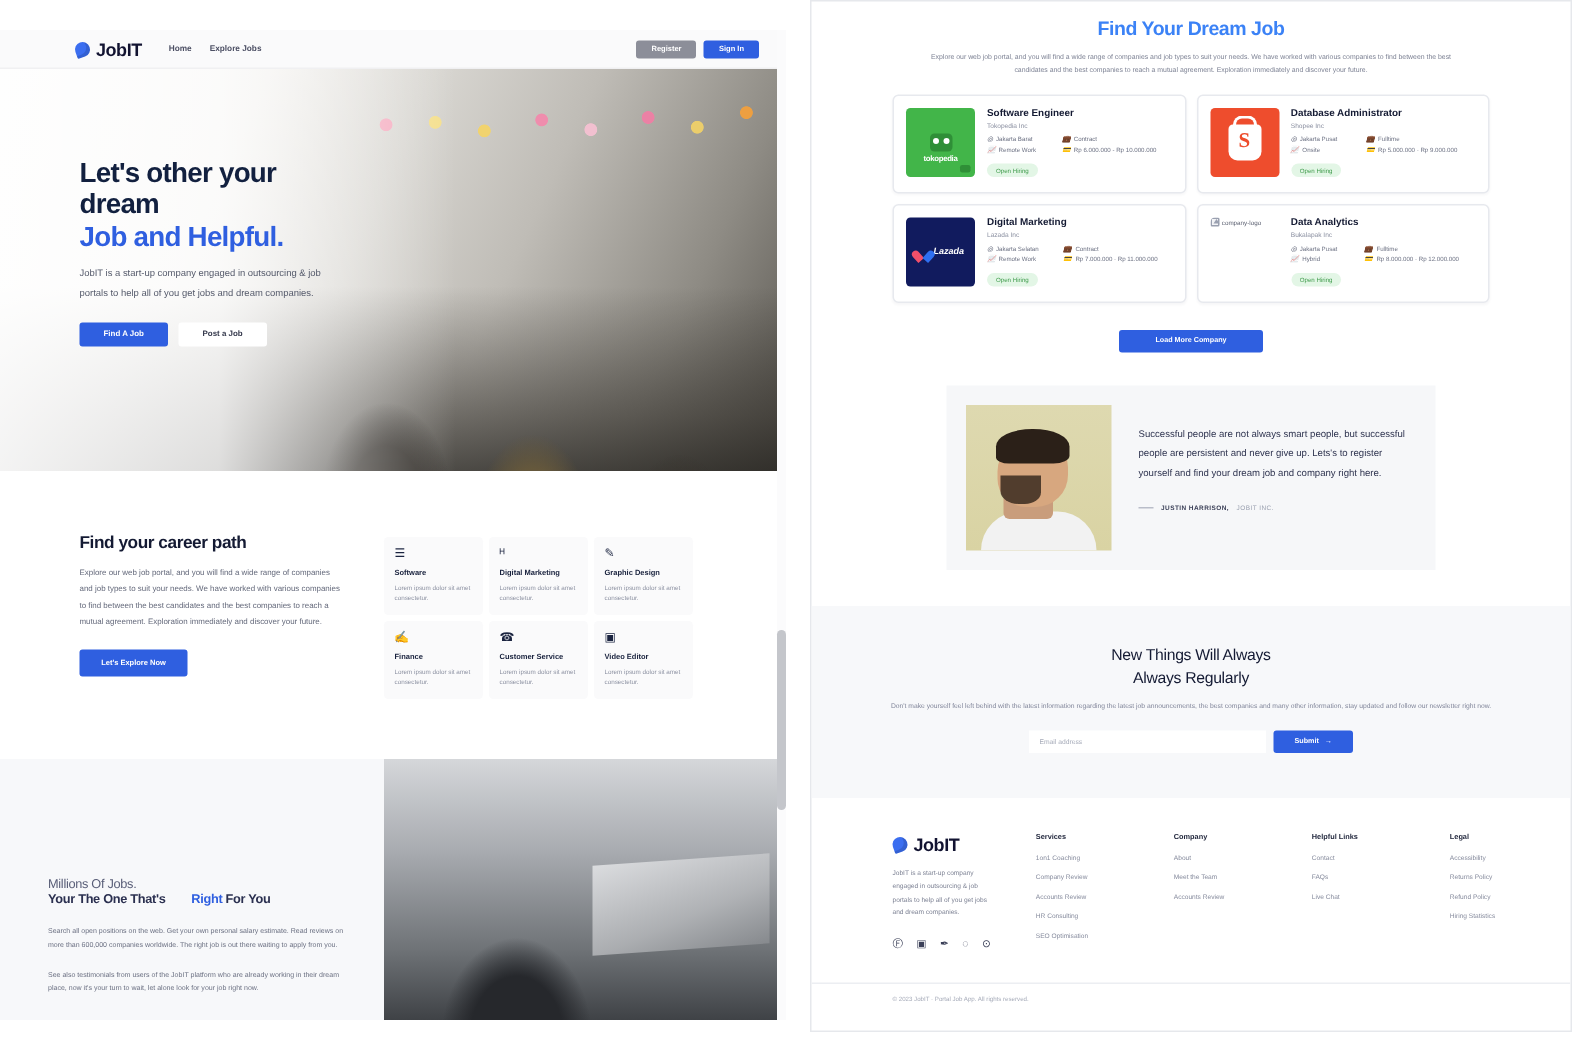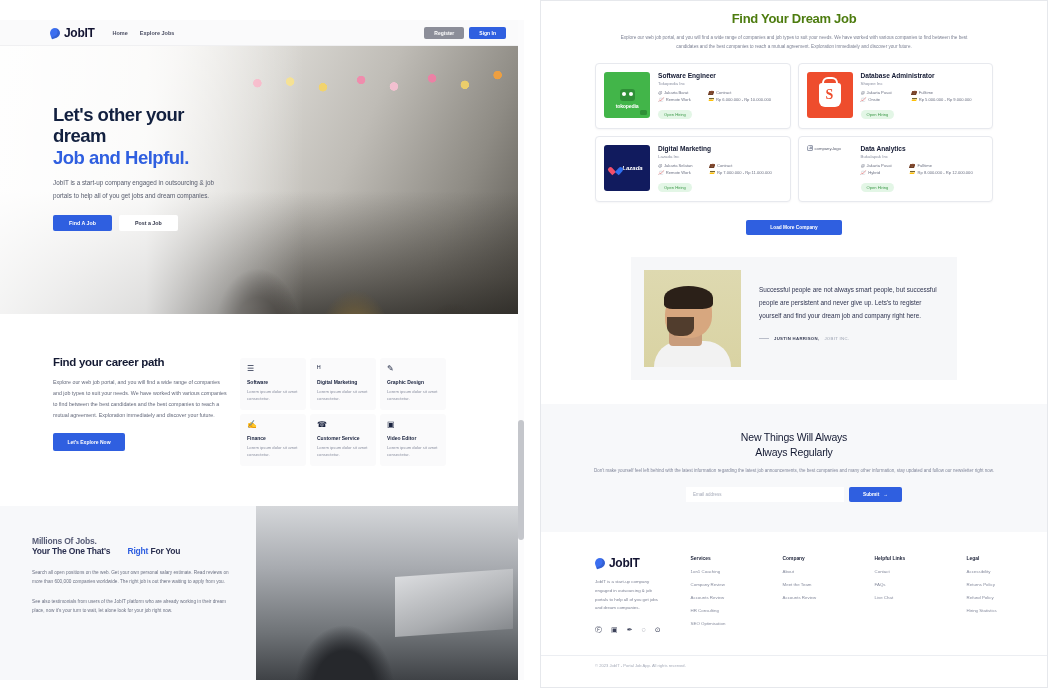--- a/index.html
+++ b/index.html
@@ -78,54 +78,54 @@
     opacity:.85; }
   .hero-inner { position:relative; padding:58px 0 0 53px; max-width:235px; }
   .hero-h1 { font-size:18.5px; font-weight:bold; color:#12203f; line-height:1.16; letter-spacing:-.5px; }
   .hero-h1 .accent { color:#2f5fe0; }
   .hero-p { margin-top:9px; font-size:6.3px; line-height:1.95; color:#555a6b; max-width:178px; }
   .hero-btns { margin-top:13px; display:flex; gap:7px; }
   .btn-find { background:#2f5fe0; color:#fff; font-size:5.3px; font-weight:bold; padding:5px 16px; border:none; border-radius:2px; }
   .btn-post { background:#fff; color:#32364a; font-size:5.3px; font-weight:bold; padding:5px 16px; border:none; border-radius:2px; }
 
   
-  .career { display:flex; padding:42px 46px 40px 53px; gap:12px; background:#fff; }
+  .career { display:flex; padding:42px 46px 40px 53px; gap:28px; background:#fff; }
   .career-left { width:175px; }
   .career-h2 { font-size:11.5px; font-weight:bold; color:#141a33; letter-spacing:-.3px; }
   .career-p { margin-top:9px; font-size:5.3px; line-height:2.05; color:#63687a; }
   .btn-explore { margin-top:13px; background:#2f5fe0; color:#fff; font-size:5px; font-weight:bold; padding:6px 0; width:72px; border:none; border-radius:2px; }
   .cat-grid { display:grid; grid-template-columns:repeat(3, 66px); grid-auto-rows:52px; gap:4px; margin-top:2px; }
   .cat-card { background:#fafafb; border-radius:3px; padding:7px 7px; }
   .cat-icon { font-size:8px; color:#1b2440; line-height:1; margin-bottom:6px; display:block; }
   .cat-title { font-size:5px; font-weight:bold; color:#17203c; }
   .cat-desc { margin-top:3px; font-size:4.2px; line-height:1.75; color:#8b90a1; }
 
   
   .millions { display:flex; height:176px; background:#f7f8fa; }
   .mil-left { width:256px; padding:30px 24px 0 32px; }
   .mil-h3 { font-size:8.5px; font-weight:bold; color:#2b3050; letter-spacing:-.2px; }
   .mil-h3 .accent { color:#2f5fe0;padding-left:15px; }
-  .mil-sub { font-weight:bold; color:#585d77; }
+  .mil-sub { font-weight:normal; color:#585d77;margin-top:48px; }
   .mil-p { margin-top:12px; font-size:4.7px; line-height:2.0; color:#6c7183; }
   .mil-p + .mil-p { margin-top:10px; }
   .mil-img { flex:1; background:
       linear-gradient(180deg, #d5d7da 0%, #a8abb0 35%, #6f7377 72%, #3d4044 100%);
     position:relative; overflow:hidden; }
   .mil-img::before { content:""; position:absolute; left:10%; bottom:0; width:46%; height:66%;
     background:radial-gradient(ellipse 70px 95px at 50% 110%, #26282c 45%, transparent 72%); }
   .mil-img::after { content:""; position:absolute; right:4%; top:38%; width:44%; height:34%;
     background:linear-gradient(160deg,#e9eaec 0%, #b9bbbe 60%, #8b8e92 100%); transform:skewY(-4deg); opacity:.8; }
 
   
   .right-panel {
     position:absolute; left:540px; top:0; width:508px; height:688px;
     background:#ffffff; border:1px solid #e6e8ec; overflow:hidden;
   }
   .rp-head { text-align:center; padding:10px 70px 0; }
-  .rp-title { font-size:13px; font-weight:bold; color:#4d7c0f; letter-spacing:-.3px; }
+  .rp-title { font-size:13px; font-weight:bold; color:#3b82f6; letter-spacing:-.3px; }
   .rp-sub { margin-top:7px; font-size:4.6px; line-height:2.0; color:#7d8294; }
 
   .jobs-grid { display:grid; grid-template-columns:1fr 1fr; gap:7px; padding:12px 54px 0; }
   .job-card { display:flex; gap:8px; background:#fff; border:1px solid #e7e9ee; border-radius:4px; padding:8px; box-shadow:0 1px 2px rgba(20,26,51,.04); }
   .job-logo { width:46px; height:46px; border-radius:3px; flex:none; display:flex; align-items:center; justify-content:center; position:relative; overflow:hidden; }
   .logo-tokopedia { background:#42b549; }
   .logo-tokopedia .face { width:15px; height:12px; border-radius:3px; background:#2f8f37; position:relative; }
   .logo-tokopedia .face::before, .logo-tokopedia .face::after { content:""; position:absolute; top:3px; width:4px; height:4px; border-radius:50%; background:#fff; }
   .logo-tokopedia .face::before { left:2px; } .logo-tokopedia .face::after { right:2px; }
   .logo-tokopedia .ltxt { position:absolute; bottom:9px; left:0; right:0; text-align:center; color:#fff; font-size:5.2px; font-weight:bold; letter-spacing:-.2px; }

